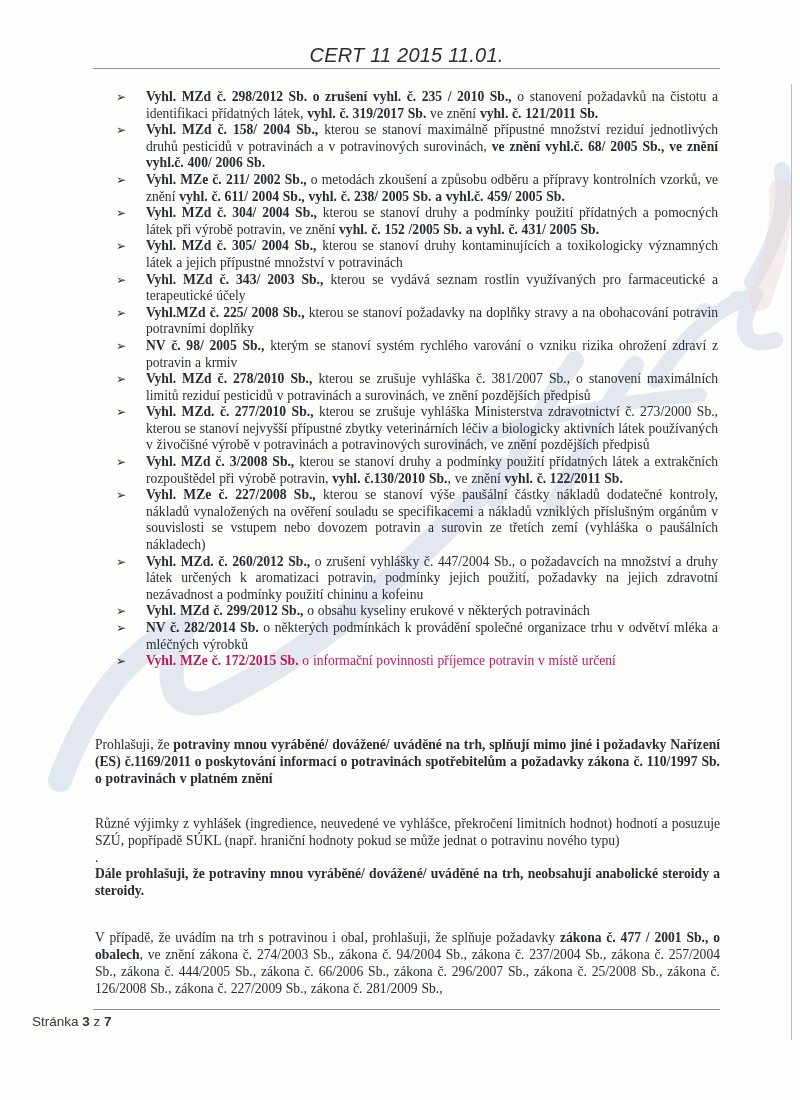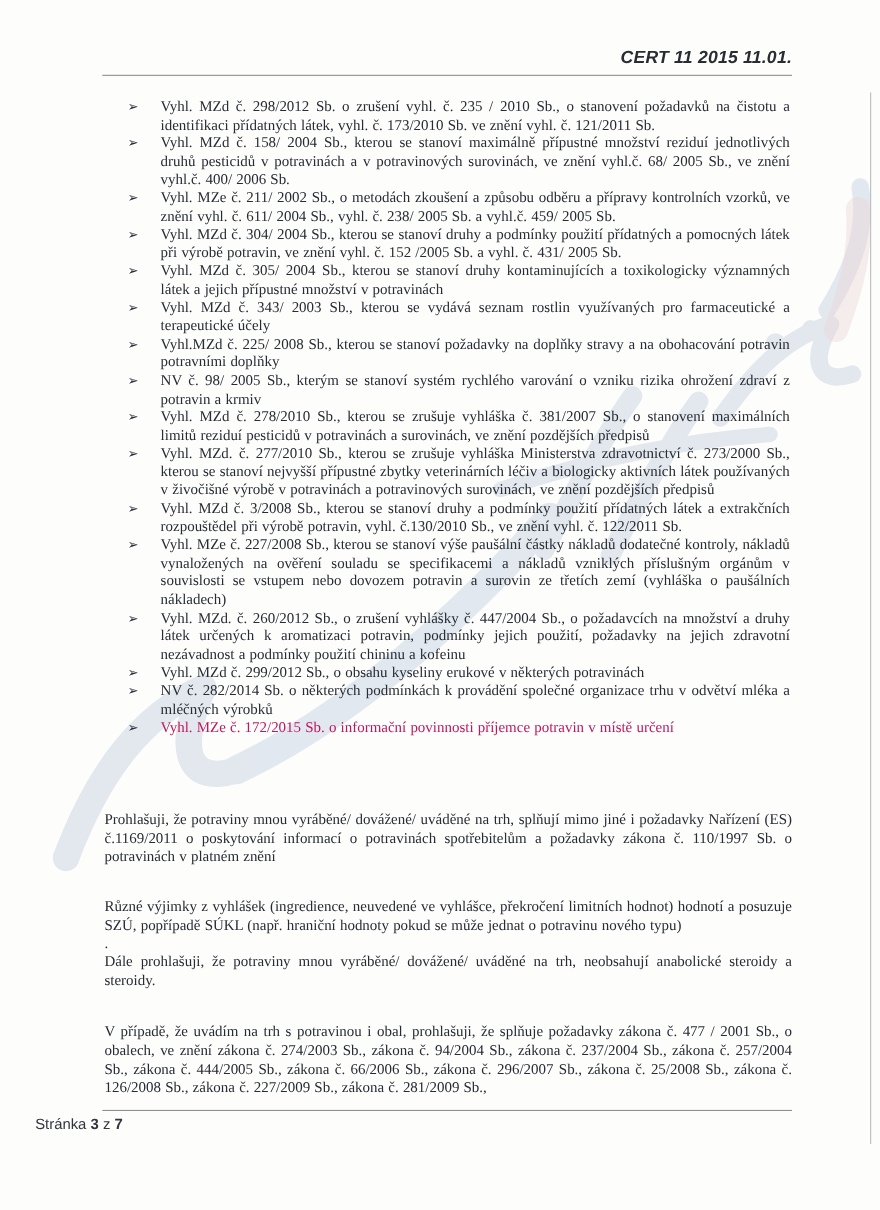--- a/index.html
+++ b/index.html
@@ -4,42 +4,42 @@
 <style>
   html,body{margin:0;padding:0;background:#e8e8e8;}
   .page{
     position:relative;width:800px;height:1100px;background:#fdfdfc;
     font-family:"Liberation Serif", serif;color:#272b33;overflow:hidden;
     margin:0 auto;
   }
   .watermark{position:absolute;left:0;top:0;z-index:0;pointer-events:none;}
   .content-layer{position:absolute;left:0;top:0;width:800px;height:1100px;z-index:1;}
   .header{
-    position:absolute;top:44px;left:93px;width:627px;text-align:right;
-    font-family:"Liberation Sans", sans-serif;font-style:italic;font-weight:bold;
-    font-size:16px;color:#2a2c33;letter-spacing:.2px;
+    position:absolute;top:44px;left:93px;width:627px;text-align:center;
+    font-family:"Liberation Sans", sans-serif;font-style:italic;font-weight:normal;
+    font-size:20px;color:#2a2c33;letter-spacing:.2px;
   }
   .header-rule{position:absolute;top:68px;left:93px;width:627px;height:1px;background:#8f9094;}
   .footer-rule{position:absolute;top:1009px;left:93px;width:627px;height:1px;background:#8f9094;}
   .footer{
     position:absolute;top:1014px;left:0;width:800px;text-align:left;
     font-family:"Liberation Sans", sans-serif;font-size:13.5px;color:#33363c;padding-left:32px;
   }
   .footer .b{font-weight:bold;}
   .edge-line{position:absolute;left:791px;top:84px;width:1px;height:956px;background:#bcbcc0;}
   .list{position:absolute;top:89px;left:115px;width:603px;}
   .li{
     position:relative;padding-left:31px;text-align:justify;
     font-size:13.6px;line-height:16.6px;word-spacing:.4px;
   }
   .li .arrow{
     position:absolute;left:1px;top:0;font-size:12px;color:#2a2e38;
     font-family:"DejaVu Sans", sans-serif;
   }
-  .b{font-weight:normal;}
+  .b{font-weight:bold;}
   .li.red .txt{color:#be185d;}
   .paras{position:absolute;top:737px;left:95px;width:625px;}
   .para{
     text-align:justify;font-size:13.6px;line-height:16.9px;word-spacing:.4px;margin:0;
   }
   .para:nth-child(2){margin-top:28px;}
   .para:nth-child(5){margin-top:30px;}
 </style>
 </head>
 <body>
@@ -61,21 +61,21 @@
     <path d="M 760 300 C 775 260 783 225 780 190" fill="none" stroke="#ecd6da" stroke-width="22" stroke-linecap="round" opacity="0.45"></path>
   </svg>
 
   <div class="content-layer">
     <div class="header">
       <span>CERT 11 2015 11.01.</span>
     </div>
     <div class="header-rule"></div>
 
     <div class="list">
-        <div class="li"><span class="arrow">➢</span><span class="txt"><span class="b">Vyhl. MZd č. 298/2012 Sb. o zrušení vyhl. č. 235 / 2010 Sb.,</span><span> o stanovení požadavků na čistotu a identifikaci přídatných látek, </span><span class="b">vyhl. č. 173/2010 Sb.</span><span> ve znění </span><span class="b">vyhl. č. 121/2011 Sb.</span></span></div>
+        <div class="li"><span class="arrow">➢</span><span class="txt"><span class="b">Vyhl. MZd č. 298/2012 Sb. o zrušení vyhl. č. 235 / 2010 Sb.,</span><span> o stanovení požadavků na čistotu a identifikaci přídatných látek, </span><span class="b">vyhl. č. 319/2017 Sb.</span><span> ve znění </span><span class="b">vyhl. č. 121/2011 Sb.</span></span></div>
         <div class="li"><span class="arrow">➢</span><span class="txt"><span class="b">Vyhl. MZd č. 158/ 2004 Sb.,</span><span> kterou se stanoví maximálně přípustné množství reziduí jednotlivých druhů pesticidů v potravinách a v potravinových surovinách, </span><span class="b">ve znění vyhl.č. 68/ 2005 Sb., ve znění vyhl.č. 400/ 2006 Sb.</span></span></div>
         <div class="li"><span class="arrow">➢</span><span class="txt"><span class="b">Vyhl. MZe č. 211/ 2002 Sb.,</span><span> o metodách zkoušení a způsobu odběru a přípravy kontrolních vzorků, ve znění </span><span class="b">vyhl. č. 611/ 2004 Sb., vyhl. č. 238/ 2005 Sb. a vyhl.č. 459/ 2005 Sb.</span></span></div>
         <div class="li"><span class="arrow">➢</span><span class="txt"><span class="b">Vyhl. MZd č. 304/ 2004 Sb.,</span><span> kterou se stanoví druhy a podmínky použití přídatných a pomocných látek při výrobě potravin, ve znění </span><span class="b">vyhl. č. 152 /2005 Sb. a vyhl. č. 431/ 2005 Sb.</span></span></div>
         <div class="li"><span class="arrow">➢</span><span class="txt"><span class="b">Vyhl. MZd č. 305/ 2004 Sb.,</span><span> kterou se stanoví druhy kontaminujících a toxikologicky významných látek a jejich přípustné množství v potravinách</span></span></div>
         <div class="li"><span class="arrow">➢</span><span class="txt"><span class="b">Vyhl. MZd č. 343/ 2003 Sb.,</span><span> kterou se vydává seznam rostlin využívaných pro farmaceutické a terapeutické účely</span></span></div>
         <div class="li"><span class="arrow">➢</span><span class="txt"><span class="b">Vyhl.MZd č. 225/ 2008 Sb.,</span><span> kterou se stanoví požadavky na doplňky stravy a na obohacování potravin potravními doplňky</span></span></div>
         <div class="li"><span class="arrow">➢</span><span class="txt"><span class="b">NV č. 98/ 2005 Sb.,</span><span> kterým se stanoví systém rychlého varování o vzniku rizika ohrožení zdraví z potravin a krmiv</span></span></div>
         <div class="li"><span class="arrow">➢</span><span class="txt"><span class="b">Vyhl. MZd č. 278/2010 Sb.,</span><span> kterou se zrušuje vyhláška č. 381/2007 Sb., o stanovení maximálních limitů reziduí pesticidů v potravinách a surovinách, ve znění pozdějších předpisů</span></span></div>
         <div class="li"><span class="arrow">➢</span><span class="txt"><span class="b">Vyhl. MZd. č. 277/2010 Sb.,</span><span> kterou se zrušuje vyhláška Ministerstva zdravotnictví č. 273/2000 Sb., kterou se stanoví nejvyšší přípustné zbytky veterinárních léčiv a biologicky aktivních látek používaných v živočišné výrobě v potravinách a potravinových surovinách, ve znění pozdějších předpisů</span></span></div>
         <div class="li"><span class="arrow">➢</span><span class="txt"><span class="b">Vyhl. MZd č. 3/2008 Sb.,</span><span> kterou se stanoví druhy a podmínky použití přídatných látek a extrakčních rozpouštědel při výrobě potravin, </span><span class="b">vyhl. č.130/2010 Sb.</span><span>, ve znění </span><span class="b">vyhl. č. 122/2011 Sb.</span></span></div>

